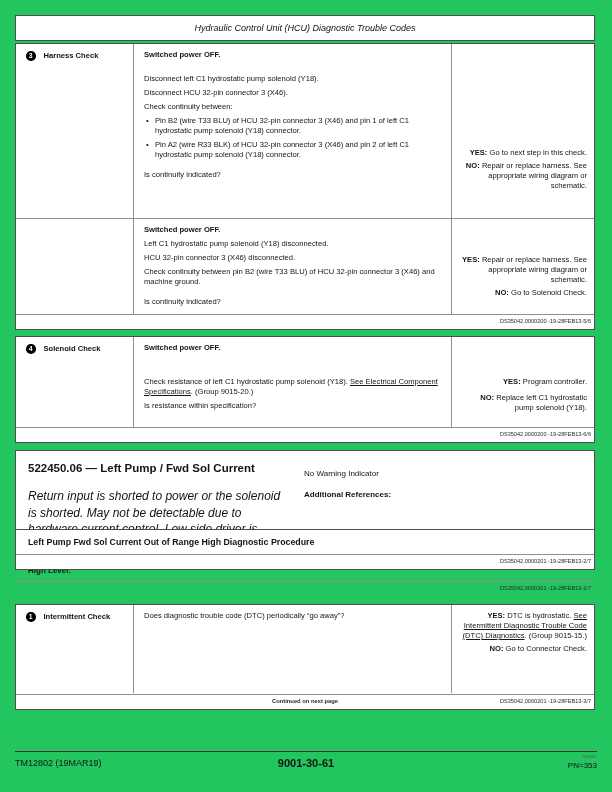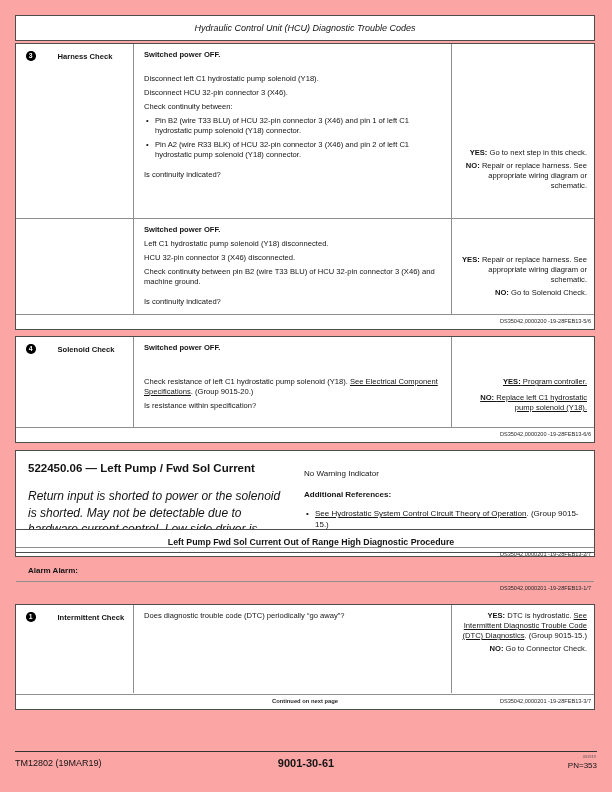--- a/index.html
+++ b/index.html
@@ -1,18 +1,18 @@
 <!DOCTYPE html>
 <html><head>
 <meta charset="utf-8">
 <style>
   html,body { margin:0; padding:0; background:#e8e8e8; }
   .page {
     position:relative; width:612px; height:792px; margin:0 auto;
-    background:#fca5a5; font-family:"Liberation Sans", sans-serif;
+    background:#22c55e; font-family:"Liberation Sans", sans-serif;
     color:#141414; overflow:hidden;
   }
   .box {
     position:absolute; left:15px; width:580px; background:#fff;
     border:1.5px solid #4d4d4d; box-sizing:border-box;
     display:flex; flex-direction:column;
   }
   
   .hdr-box { top:15px; height:26px; justify-content:center; }
   .hdr-title { text-align:center; font-style:italic; font-size:9px; }
@@ -25,21 +25,21 @@
   .ds-strip {
     margin-top:auto; border-top:1px solid #8f8f8f; position:relative;
     flex:0 0 15px; box-sizing:border-box; padding:2px 3px 0 3px;
     font-size:5.6px; color:#2b2b2b;
   }
   .ds-strip .ds-code { position:absolute; right:3px; top:3px; }
   .ds-strip .continued { position:absolute; left:0; right:0; top:3px; text-align:center; font-weight:bold; font-size:5.8px; }
   
   p { margin:0 0 4px 0; font-size:7.6px; line-height:1.32; }
   .bold { font-weight:bold; }
-  .step-line { display:flex; align-items:flex-end; gap:22px; }
+  .step-line { display:flex; align-items:center; gap:8px; }
   .step-badge {
     width:9.5px; height:9.5px; border-radius:50%; background:#000; color:#fff;
     font-size:6.8px; font-weight:bold; display:flex; align-items:center; justify-content:center;
     flex:0 0 auto;
   }
   .step-label { font-weight:bold; font-size:7.6px; }
   .bullet { position:relative; padding-left:11px; }
   .bullet::before { content:"•"; position:absolute; left:2px; top:0; }
   .link { text-decoration:underline; }
   .yn b { font-weight:bold; }
@@ -48,33 +48,33 @@
   .t1 { top:43px; height:287px; }
   .t1-row1 { height:174px; }
   .t1-row2 { height:96px; }
   .t1-r1-right { padding-top:104px; }
   .t1-r2-right { padding-top:36px; }
   .gap-after-power-sm { margin-bottom:14px; }
   .q-gap { margin-top:10px; }
   .t2 { top:336px; height:107px; }
   .t2-row { height:90px; }
   .t2-mid-gap { margin-bottom:24px; }
-  .t2-right { padding-top:40px;text-decoration:underline; }
+  .t2-right { padding-top:40px; }
   .t2-right .no-para { margin-top:6px; }
   .sec { top:450px; height:107px; }
   .sec-body { display:flex; flex:1 1 auto; padding:10px 10px 0 12px; }
   .sec-left { width:272px; padding-right:14px; box-sizing:border-box; }
   .sec-right { flex:1; padding-left:4px; }
   .sec-title { font-size:11.5px; font-weight:bold; margin:0 0 12px 0; }
   .sec-desc { font-style:italic; font-size:12px; line-height:1.38; margin:0 0 12px 0; }
   .sec-alarm { font-weight:bold; font-size:8px; }
   .sec-warning { font-size:8px; margin:8px 0 10px 0; }
   .sec-refs { font-weight:bold; font-size:8px; margin:0 0 9px 0; }
   .sec-bullet { font-size:8px; }
-  .proc { top:529px; height:24px;text-align:center; }
+  .proc { top:529px; height:41px; }
   .proc-title { font-size:8.8px; font-weight:bold; padding:7px 0 0 12px; }
   .t3 { top:604px; height:106px; }
   .t3-row { height:88px; }
   
   .page-footer { position:absolute; left:15px; right:15px; top:751px; border-top:1px solid #333; }
   .pf-left { position:absolute; left:0; top:6px; font-size:9px; }
   .pf-center { position:absolute; left:0; right:0; top:5px; text-align:center; font-size:11px; font-weight:bold; }
   .pf-small { position:absolute; right:1px; top:2px; font-size:4px; color:#555; }
   .pf-right { position:absolute; right:0; top:9px; font-size:8px; }
 </style>
@@ -149,26 +149,25 @@
     <div class="ds-strip">
       <span class="ds-code">DS35042,0000200 -19-28FEB13-6/6</span>
     </div>
   </div>
 
   <div class="box sec">
     <div class="sec-body">
       <div class="sec-left">
         <p class="sec-title">522450.06 — Left Pump / Fwd Sol Current</p>
         <p class="sec-desc">Return input is shorted to power or the solenoid is shorted. May not be detectable due to hardware current control. Low side driver is disabled.</p>
-        <p class="sec-alarm">Alarm Alarm:</p>
+        <p class="sec-alarm">High Level:</p>
       </div>
       <div class="sec-right">
         <p class="sec-warning">No Warning Indicator</p>
         <p class="sec-refs">Additional References:</p>
-        <p class="bullet sec-bullet"><span class="link">See Hydrostatic System Control Circuit Theory of Operation</span><span>. (Group 9015-15.)</span></p>
       </div>
     </div>
     <div class="ds-strip">
       <span class="ds-code">DS35042,0000201 -19-28FEB13-1/7</span>
     </div>
   </div>
 
   <div class="box proc">
     <div class="proc-title">Left Pump Fwd Sol Current Out of Range High Diagnostic Procedure</div>
     <div class="ds-strip">

